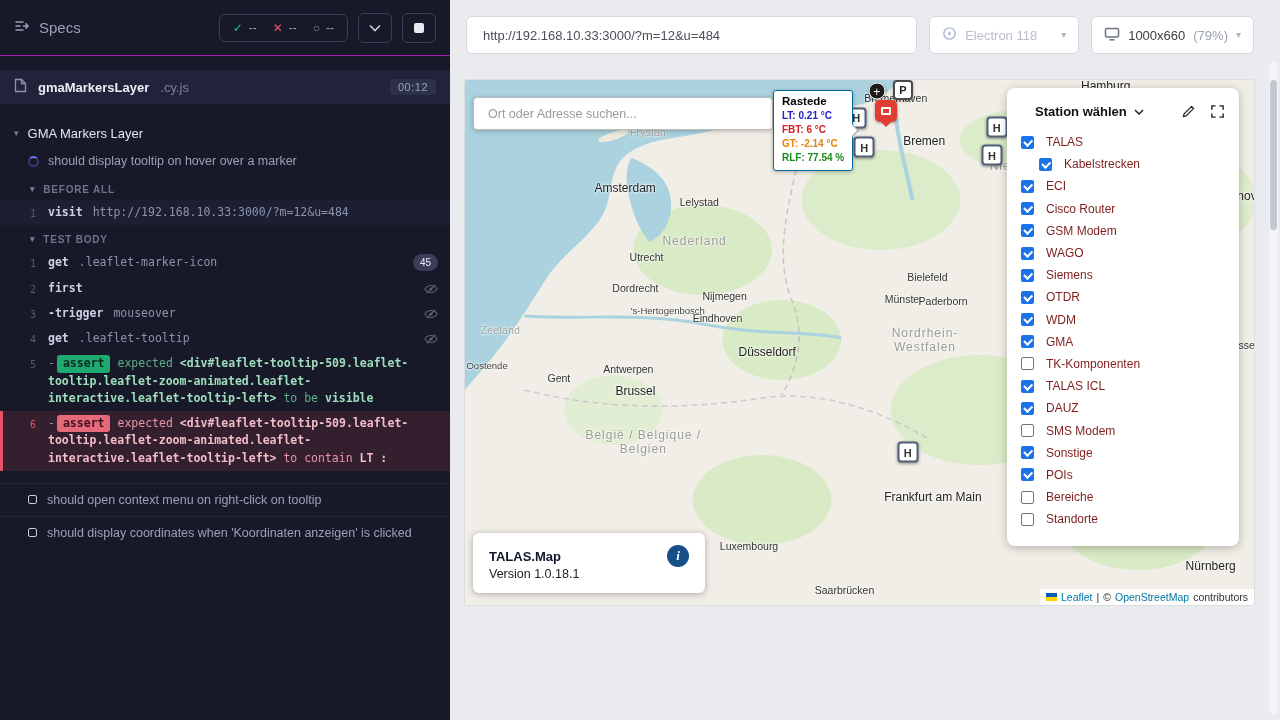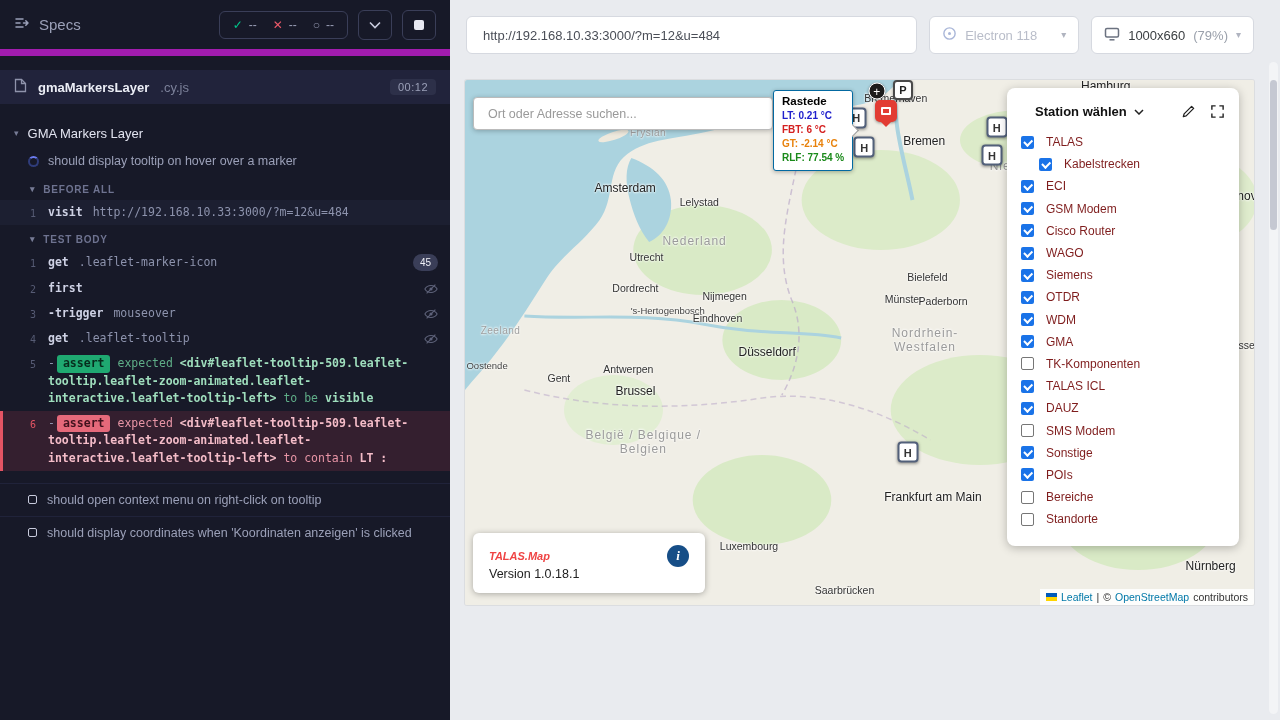--- a/index.html
+++ b/index.html
@@ -1,21 +1,21 @@
 <!DOCTYPE html>
 <html><head>
 <meta charset="utf-8">
 <style>
   html,body{margin:0;padding:0;width:1280px;height:720px;overflow:hidden;background:#171928;}
   body{display:flex;font-family:"Liberation Sans",sans-serif;}
   *{box-sizing:border-box;}
 
   
   .runner{width:450px;min-width:450px;height:720px;background:#171928;color:#c8cbdd;display:flex;flex-direction:column;overflow:hidden;}
-  .topbar{display:flex;align-items:center;gap:10px;height:56px;padding:0 14px;border-bottom:7px solid #a21caf;flex:0 0 56px;}
+  .topbar{display:flex;align-items:center;gap:10px;height:56px;padding:0 14px;border-bottom:1px solid #a21caf;flex:0 0 56px;}
   .specs-btn{display:flex;align-items:center;gap:9px;color:#9ba0b8;font-size:15px;cursor:pointer;}
   .stats-pill{margin-left:auto;display:flex;align-items:center;gap:16px;border:1px solid #3a3e58;border-radius:6px;padding:6px 13px;font-size:12px;color:#9ba0b8;}
   .stat{display:flex;gap:6px;align-items:center;}
   .stat-icon{font-size:12px;line-height:1;}
   .stat-icon.check{color:#00c58a;}
   .stat-icon.fail{color:#ee5a6a;}
   .stat-icon.pending{color:#8f93ab;}
   .icon-btn{width:34px;height:30px;border:1px solid #3a3e58;border-radius:6px;display:flex;align-items:center;justify-content:center;color:#c8cbdd;background:transparent;cursor:pointer;}
   .stop-glyph{width:10px;height:10px;background:#e8e9f2;border-radius:2px;}
 
@@ -101,21 +101,21 @@
   .station-list{display:flex;flex-direction:column;}
   .station-item{display:flex;align-items:center;gap:12px;height:22.2px;font-size:12px;color:#7f1d1d;cursor:pointer;}
   .station-item.indent{padding-left:18px;}
   .cb{width:13px;height:13px;border-radius:2px;position:relative;flex:0 0 13px;}
   .cb.checked{background:#1a73e8;}
   .cb.unchecked{border:1.5px solid #767676;background:#fff;}
   .cb.checked::after{content:"";position:absolute;left:2.5px;top:3px;width:6px;height:3.5px;border-left:2px solid #fff;border-bottom:2px solid #fff;transform:rotate(-45deg);}
 
   .version-card{position:absolute;left:8px;bottom:12px;width:232px;background:#fff;border-radius:6px;box-shadow:0 1px 6px rgba(0,0,0,.3);padding:12px 16px;z-index:500;}
   .vc-row{display:flex;align-items:center;}
-  .vc-title{font-size:11px;font-weight:700;color:#ef4444;font-style:italic;}
+  .vc-title{font-size:13px;font-weight:700;color:#0f172a;}
   .vc-info{margin-left:auto;width:22px;height:22px;border-radius:50%;background:#164e87;color:#fff;display:flex;align-items:center;justify-content:center;font-size:13px;font-weight:700;font-family:"Liberation Serif",serif;font-style:italic;cursor:pointer;}
   .vc-version{font-size:12.5px;color:#222;}
 
   .attribution{position:absolute;right:0;bottom:0;background:rgba(255,255,255,.85);padding:2px 6px;font-size:10.5px;color:#333;z-index:400;display:flex;gap:4px;align-items:center;margin-left:19px;}
   .attr-flag{width:11px;height:8px;background:linear-gradient(#005bbb 50%,#ffd500 50%);display:inline-block;}
   .attr-link{color:#0078a8;cursor:pointer;}
 
   .app-scrollbar{position:absolute;right:2px;top:62px;bottom:6px;width:9px;background:#f3f4f6;border-radius:5px;z-index:700;}
   .app-scroll-thumb{position:absolute;top:18px;left:1px;width:7px;height:150px;background:#c5c8d2;border-radius:4px;cursor:pointer;}
 </style>
@@ -404,25 +404,25 @@
           <label class="station-item indent">
             <span class="cb checked"></span>
             <span class="station-label">Kabelstrecken</span>
           </label>
           <label class="station-item">
             <span class="cb checked"></span>
             <span class="station-label">ECI</span>
           </label>
           <label class="station-item">
             <span class="cb checked"></span>
+            <span class="station-label">Cisco Router</span>
+          </label>
+          <label class="station-item">
+            <span class="cb checked"></span>
             <span class="station-label">GSM Modem</span>
-          </label>
-          <label class="station-item">
-            <span class="cb checked"></span>
-            <span class="station-label">Cisco Router</span>
           </label>
           <label class="station-item">
             <span class="cb checked"></span>
             <span class="station-label">WAGO</span>
           </label>
           <label class="station-item">
             <span class="cb checked"></span>
             <span class="station-label">Siemens</span>
           </label>
           <label class="station-item">

